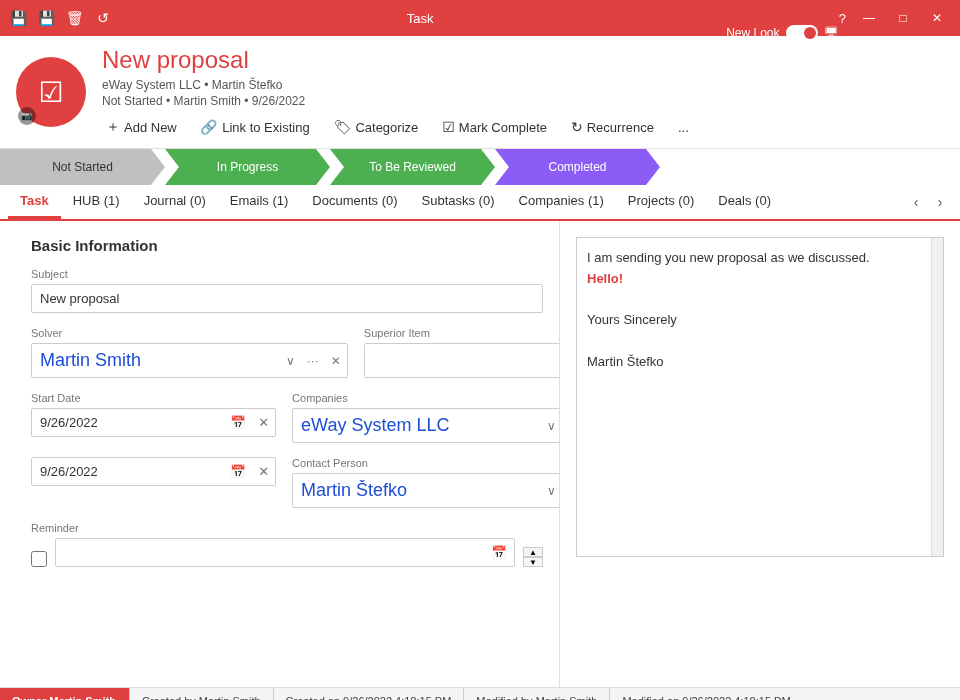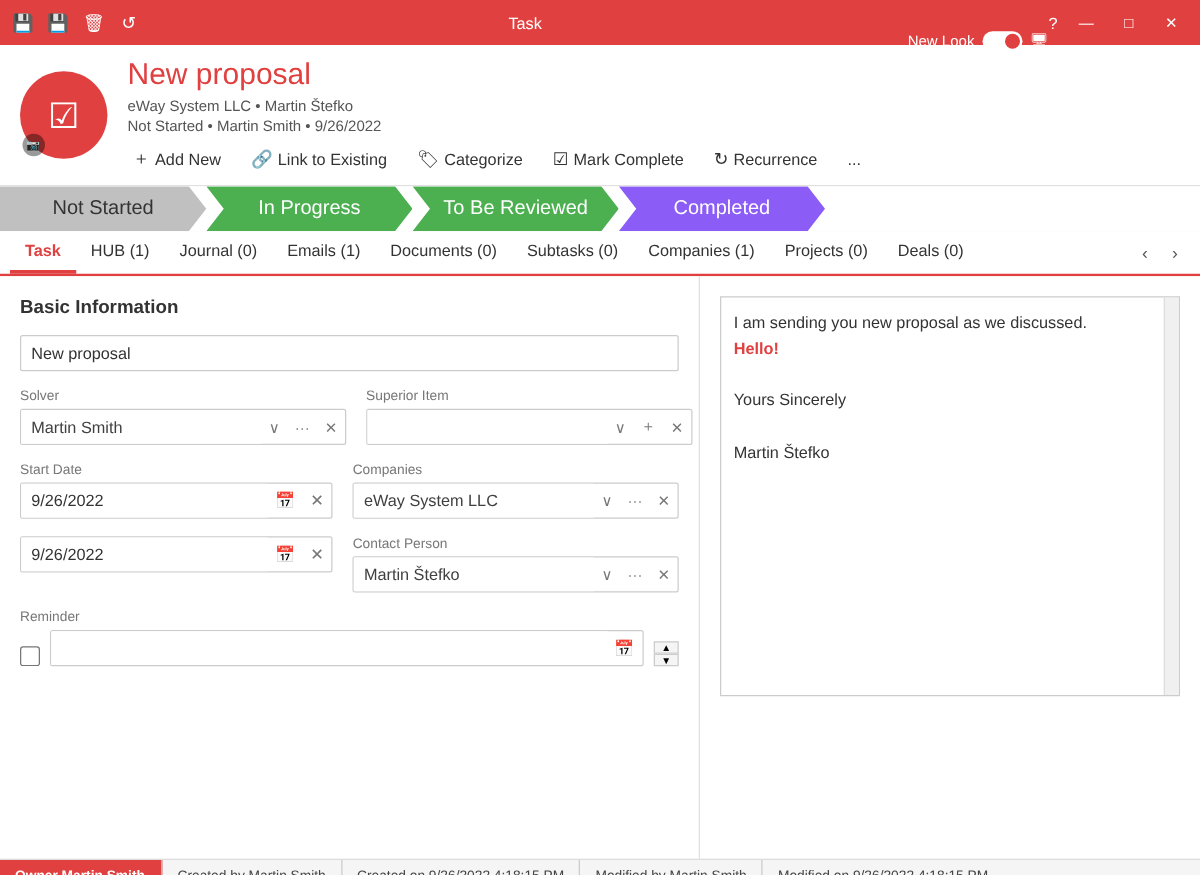--- a/index.html
+++ b/index.html
@@ -48,21 +48,21 @@
     .toolbar-btn .t-icon { font-size: 14px; }
 
     
     #progress-bar {
       display: flex;
       height: 36px;
       background: white;
     }
     .progress-step {
       display: flex; align-items: center; justify-content: center;
-      height: 36px; font-size: 16px; color: white; font-weight: 500;
+      height: 36px; font-size: 12px; color: white; font-weight: 500;
       position: relative; cursor: pointer;
       clip-path: polygon(0 0, calc(100% - 14px) 0, 100% 50%, calc(100% - 14px) 100%, 0 100%, 14px 50%);
     }
     .progress-step:first-child {
       clip-path: polygon(0 0, calc(100% - 14px) 0, 100% 50%, calc(100% - 14px) 100%, 0 100%);
     }
     .progress-step.not-started { background: #c0c0c0; color: #333; min-width: 165px; }
     .progress-step.in-progress { background: #4caf50; min-width: 165px; }
     .progress-step.to-be-reviewed { background: #4caf50; min-width: 165px; }
     .progress-step.completed { background: #8b5cf6; min-width: 165px; }
@@ -83,38 +83,38 @@
     
     #main {
       display: flex;
       background: white;
       height: calc(700px - 36px - 98px - 36px - 38px - 26px);
       overflow: hidden;
     }
 
     
     #left-panel {
-      flex: 1; padding: 16px; border-right: 1px solid #e0e0e0; overflow-y: auto;
+      flex: 1; padding: 16px; border-right: 1px solid #e0e0e0; overflow-y: auto; margin-left: 15px;
     }
     #left-panel h3 { font-size: 15px; font-weight: 600; color: #333; margin-bottom: 14px; }
 
     .field-group { margin-bottom: 14px; }
     .field-label { font-size: 11px; color: #777; margin-bottom: 4px; }
     .field-input {
       width: 100%; border: 1px solid #ccc; border-radius: 2px; padding: 6px 8px;
       font-size: 13px; color: #333; background: white;
     }
 
     .field-row { display: flex; gap: 16px; }
     .field-col { flex: 1; }
 
     .field-with-btn {
       display: flex; align-items: center; border: 1px solid #ccc; border-radius: 2px; background: white;
     }
-    .field-with-btn input { border: none; flex: 1; padding: 6px 8px; font-size: 13px; color: #404040; outline: none; }
+    .field-with-btn input { border: none; flex: 1; padding: 6px 8px; font-size: 18px; color: #1d4ed8; outline: none; }
     .field-btn { padding: 0 6px; color: #777; cursor: pointer; font-size: 12px; display: flex; align-items: center; }
 
     .field-with-icon {
       display: flex; align-items: center; border: 1px solid #ccc; border-radius: 2px; background: white;
     }
     .field-with-icon input { border: none; flex: 1; padding: 6px 8px; font-size: 13px; color: #333; outline: none; }
     .field-icon-btn { padding: 0 6px; color: #777; cursor: pointer; font-size: 13px; }
 
     .reminder-row { display: flex; gap: 8px; align-items: flex-end; }
     .reminder-checkbox { width: 16px; height: 16px; border: 1px solid #ccc; cursor: pointer; }
@@ -232,20 +232,21 @@
     <div class="tab-nav-btn">›</div>
   </div>
 </div>
 
 <div id="main">
 
   <div id="left-panel">
     <h3>Basic Information</h3>
 
     <div class="field-group">
+      <div class="field-label">Subject</div>
       <input class="field-input" type="text" value="New proposal" style="">
     </div>
 
     <div class="field-row">
       <div class="field-col">
         <div class="field-group">
           <div class="field-label">Solver</div>
           <div class="field-with-btn">
             <input type="text" value="Martin Smith" style="">
             <span class="field-btn">∨</span>

